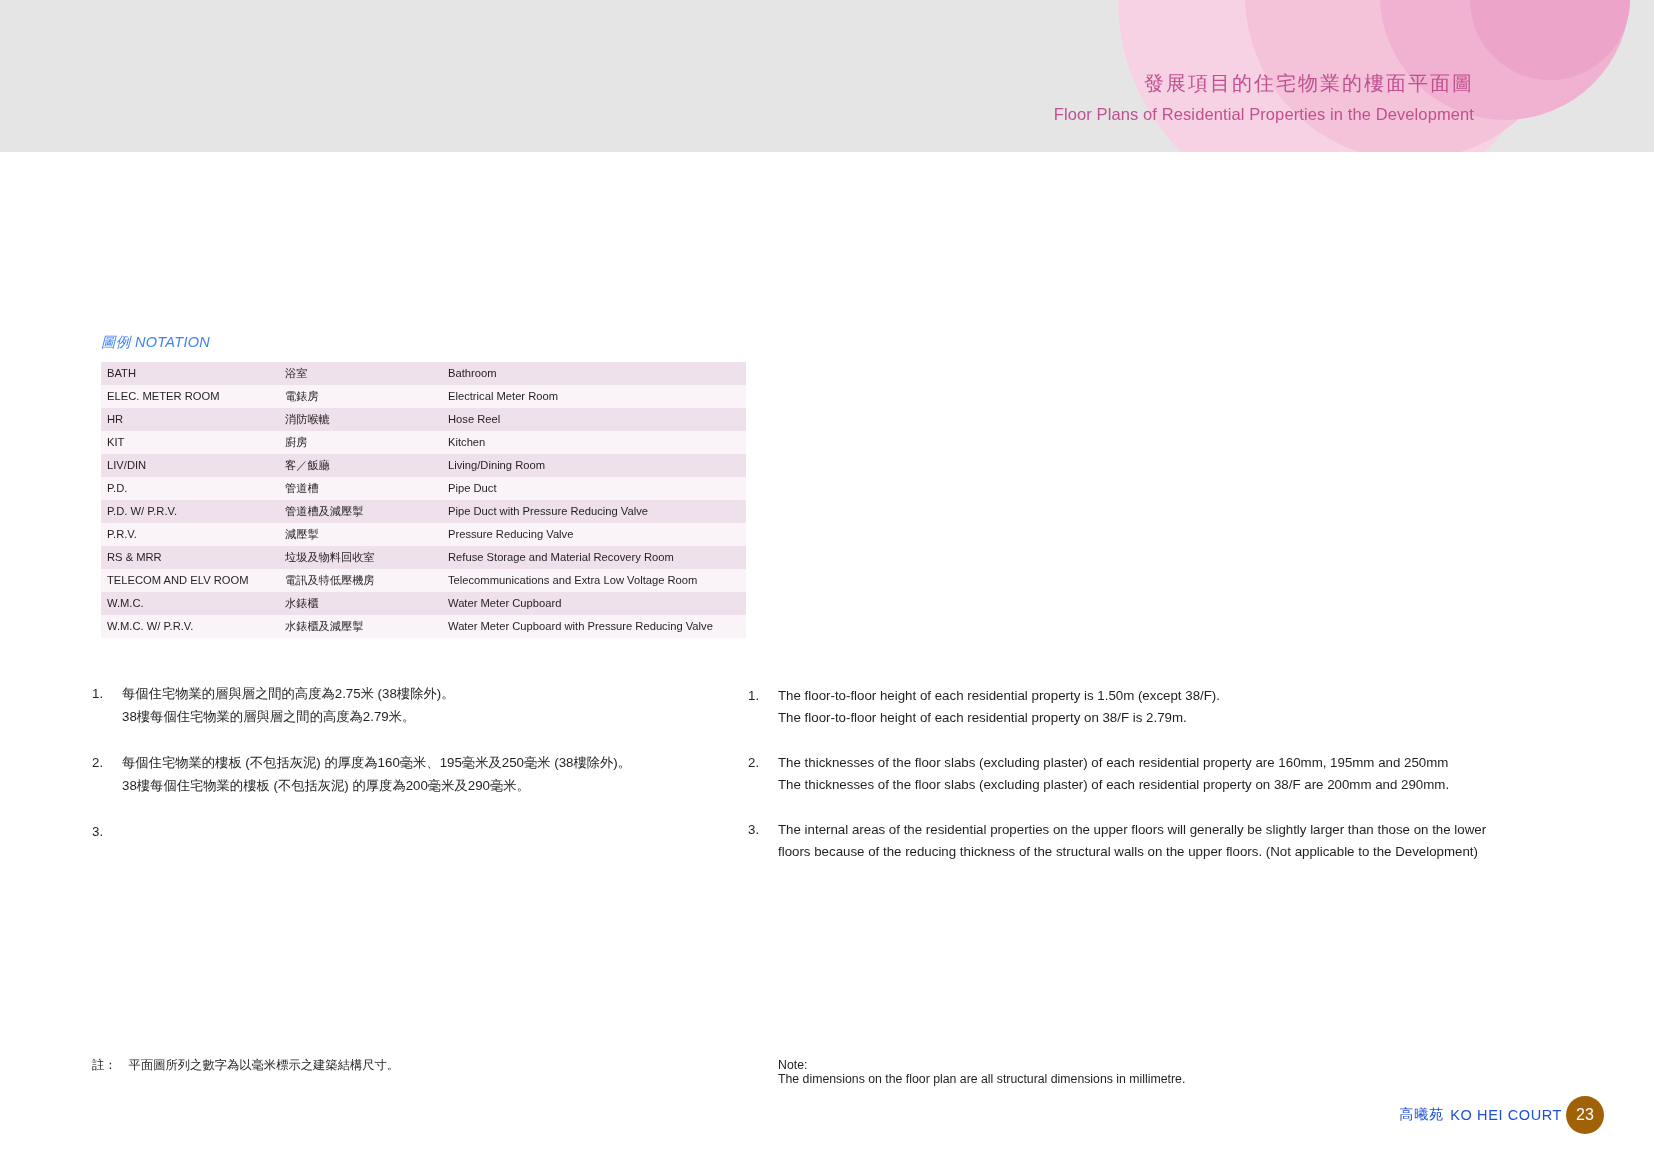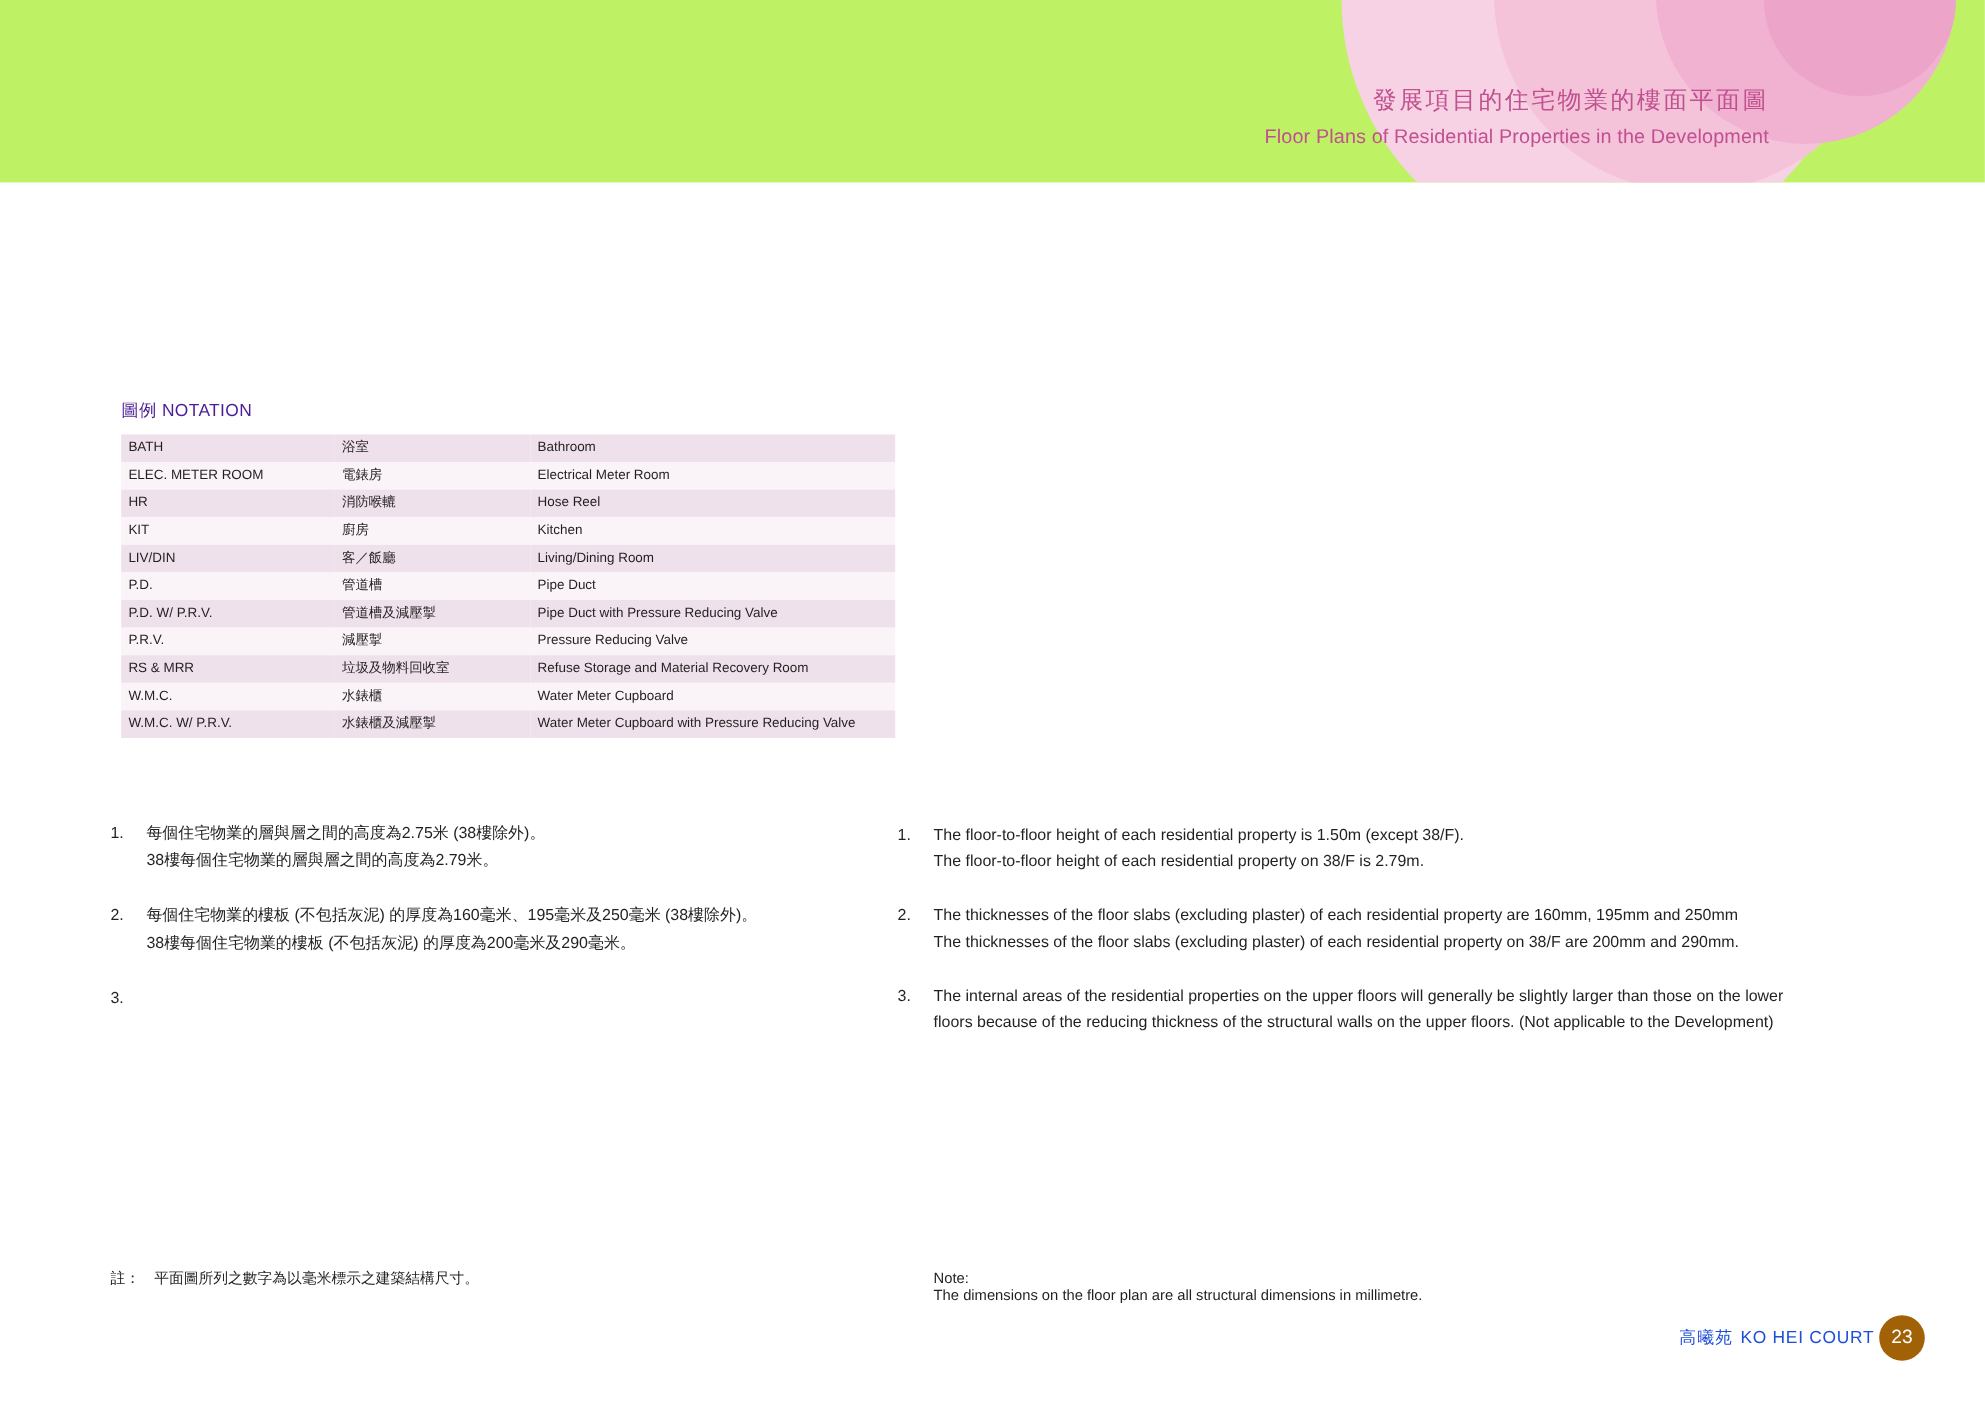--- a/index.html
+++ b/index.html
@@ -16,21 +16,21 @@
     color: #231f20;
   }
 
   
   .header-band {
     position: absolute;
     left: 0;
     top: 0;
     width: 1654px;
     height: 152px;
-    background: #bef264;
+    background: #e5e5e5;
     overflow: hidden;
   }
   .circ {
     position: absolute;
     border-radius: 50%;
   }
   .circ-a {
     width: 430px; height: 430px;
     left: 1118px; top: -215px;
     background: #f7d2e4;
@@ -72,21 +72,22 @@
     letter-spacing: 0.1px;
   }
 
   
   .notation-heading {
     position: absolute;
     left: 101px;
     top: 333px;
     font-size: 14.5px;
     letter-spacing: 0.3px;
-    color: #4c1d95;
+    color: #3b82f6;
+    font-style: italic;
   }
   table.notation {
     position: absolute;
     left: 101px;
     top: 362px;
     width: 645px;
     border-collapse: collapse;
     font-size: 11.2px;
     color: #231f20;
   }
@@ -256,20 +257,25 @@
         <td>P.R.V.</td>
         <td>減壓掣</td>
         <td>Pressure Reducing Valve</td>
       </tr>
       <tr>
         <td>RS &amp; MRR</td>
         <td>垃圾及物料回收室</td>
         <td>Refuse Storage and Material Recovery Room</td>
       </tr>
       <tr>
+        <td>TELECOM AND ELV ROOM</td>
+        <td>電訊及特低壓機房</td>
+        <td>Telecommunications and Extra Low Voltage Room</td>
+      </tr>
+      <tr>
         <td>W.M.C.</td>
         <td>水錶櫃</td>
         <td>Water Meter Cupboard</td>
       </tr>
       <tr>
         <td>W.M.C. W/ P.R.V.</td>
         <td>水錶櫃及減壓掣</td>
         <td>Water Meter Cupboard with Pressure Reducing Valve</td>
       </tr>
     </tbody>

